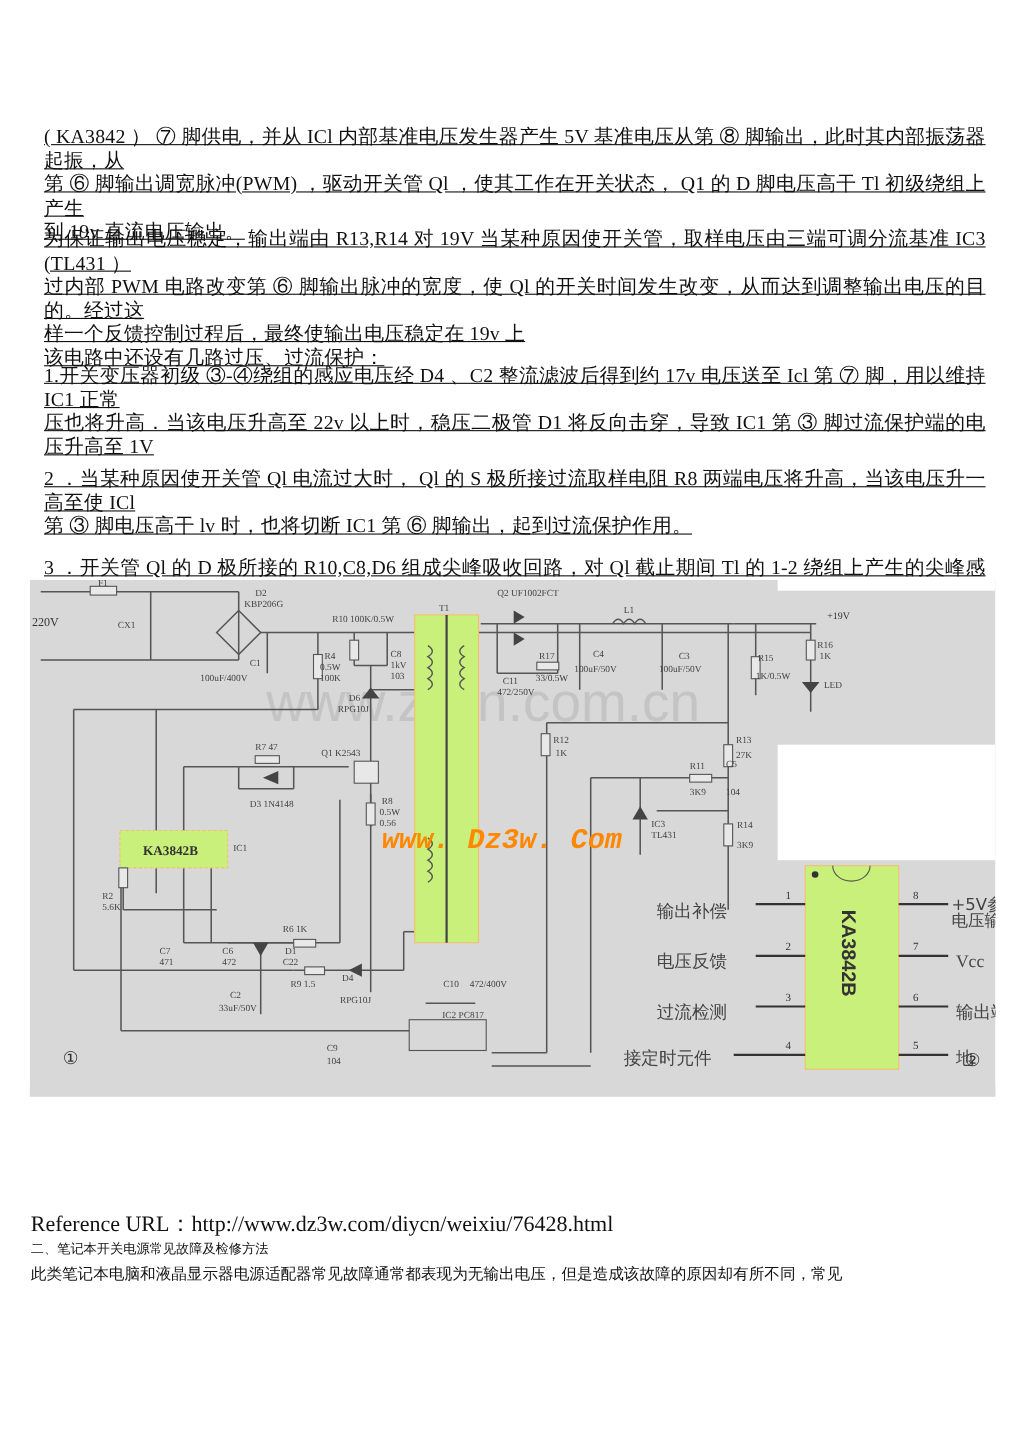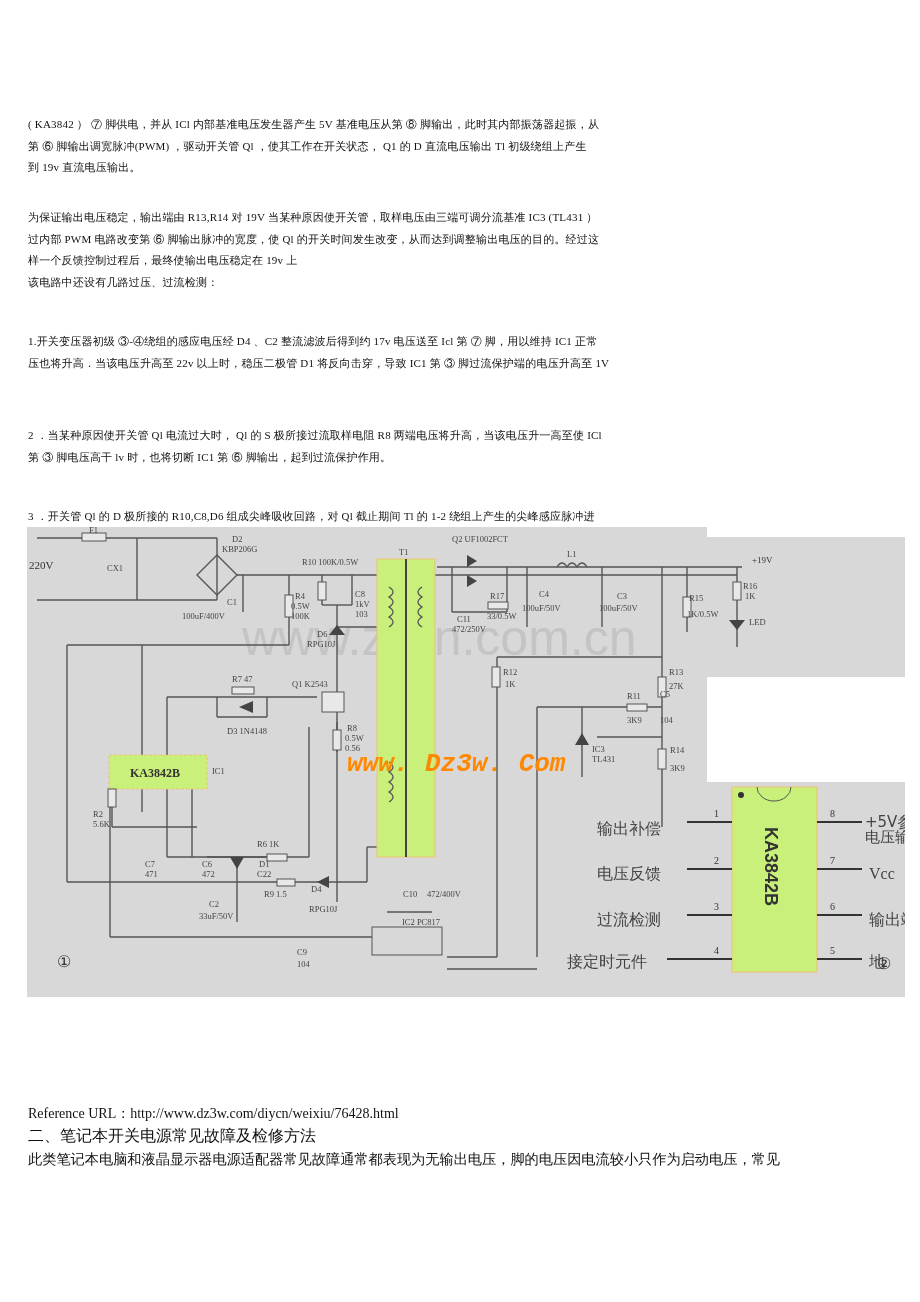--- a/index.html
+++ b/index.html
@@ -1,42 +1,42 @@
 <!DOCTYPE html>
 <html><head>
 <meta charset="utf-8">
 <style>
   html, body { margin:0; padding:0; background:#ffffff; }
   body { width:920px; height:1302px; position:relative; overflow:hidden;
          font-family:"Liberation Serif","DejaVu Serif",serif; color:#111; }
-  .para { position:absolute; left:28px; width:856px; font-size:11px; line-height:21.5px;
-          text-align:justify; letter-spacing:0.2px; }
+  .para { position:absolute; left:40px; width:856px; font-size:18px; line-height:21.5px;
+          text-align:justify; letter-spacing:0.2px;text-decoration:underline; }
   .para p { margin:0; }
   .schem { position:absolute; left:27px; top:527px; width:878px; height:470px; }
   .schem svg { display:block; }
   .lbl { font-family:"Liberation Serif","DejaVu Serif",serif; font-size:8.5px; fill:#444; }
   .lblb { font-family:"Liberation Serif","DejaVu Serif",serif; fill:#333; }
-  .ref { position:absolute; left:28px; top:1103px; font-size:14px; line-height:21.5px; }
-  .sec { position:absolute; left:28px; top:1125px; font-size:16px; line-height:21.5px; }
+  .ref { position:absolute; left:28px; top:1103px; font-size:20px; line-height:21.5px; }
+  .sec { position:absolute; left:28px; top:1125px; font-size:12px; line-height:21.5px; }
   .tail { position:absolute; left:28px; top:1149px; font-size:14.2px; line-height:21.5px; width:860px; white-space:nowrap; }
 </style>
 </head>
 <body>
 
 <div class="para" style="top:114px;">
   <p>( KA3842 ） ⑦ 脚供电，并从 ICl 内部基准电压发生器产生 5V 基准电压从第 ⑧ 脚输出，此时其内部振荡器起振，从</p>
-  <p>第 ⑥ 脚输出调宽脉冲(PWM) ，驱动开关管 Ql ，使其工作在开关状态， Q1 的 D 直流电压输出 Tl 初级绕组上产生</p>
+  <p>第 ⑥ 脚输出调宽脉冲(PWM) ，驱动开关管 Ql ，使其工作在开关状态， Q1 的 D 脚电压高干 Tl 初级绕组上产生</p>
   <p>到 19v 直流电压输出。</p>
 </div>
 
 <div class="para" style="top:207px;">
   <p>为保证输出电压稳定，输出端由 R13,R14 对 19V 当某种原因使开关管，取样电压由三端可调分流基准 IC3 (TL431 ）</p>
   <p>过内部 PWM 电路改变第 ⑥ 脚输出脉冲的宽度，使 Ql 的开关时间发生改变，从而达到调整输出电压的目的。经过这</p>
   <p>样一个反馈控制过程后，最终使输出电压稳定在 19v 上</p>
-  <p>该电路中还设有几路过压、过流检测：</p>
+  <p>该电路中还设有几路过压、过流保护：</p>
 </div>
 
 <div class="para" style="top:331px;">
   <p>1.开关变压器初级 ③-④绕组的感应电压经 D4 、C2 整流滤波后得到约 17v 电压送至 Icl 第 ⑦ 脚，用以维持 IC1 正常</p>
   <p>压也将升高．当该电压升高至 22v 以上时，稳压二极管 D1 将反向击穿，导致 IC1 第 ③ 脚过流保护端的电压升高至 1V</p>
 </div>
 
 <div class="para" style="top:425px;">
   <p>2 ．当某种原因使开关管 Ql 电流过大时， Ql 的 S 极所接过流取样电阻 R8 两端电压将升高，当该电压升一高至使 ICl</p>
   <p>第 ③ 脚电压高干 lv 时，也将切断 IC1 第 ⑥ 脚输出，起到过流保护作用。</p>
@@ -286,13 +286,13 @@
       <text x="842" y="352" font-family="Liberation Serif, serif">Vcc</text>
       <text x="842" y="398">输出端</text>
       <text x="842" y="440">地</text>
     </g>
     <text x="850" y="442" font-size="16" class="lblb">②</text>
   </svg>
 </div>
 
 <div class="ref">Reference URL：http://www.dz3w.com/diycn/weixiu/76428.html</div>
 <div class="sec">二、笔记本开关电源常见故障及检修方法</div>
-<div class="tail">此类笔记本电脑和液晶显示器电源适配器常见故障通常都表现为无输出电压，脚的电压因电流较小只作为启动电压，常见</div>
+<div class="tail">此类笔记本电脑和液晶显示器电源适配器常见故障通常都表现为无输出电压，但是造成该故障的原因却有所不同，常见</div>
 
 </body></html>

